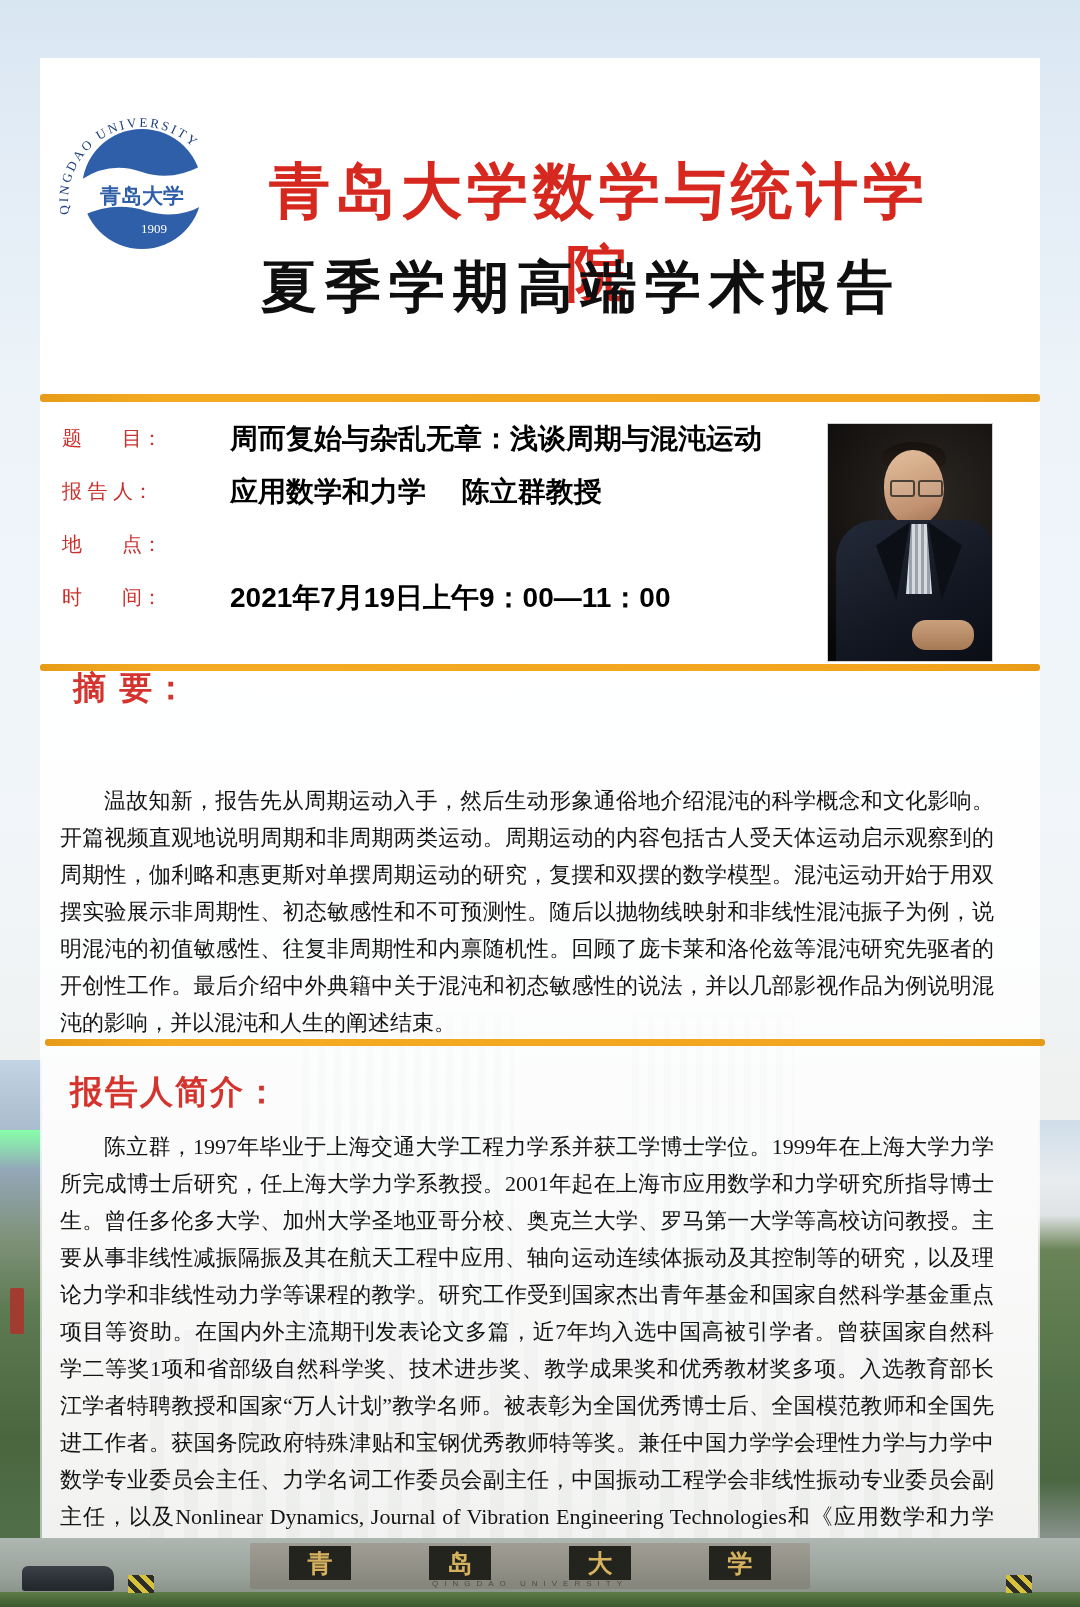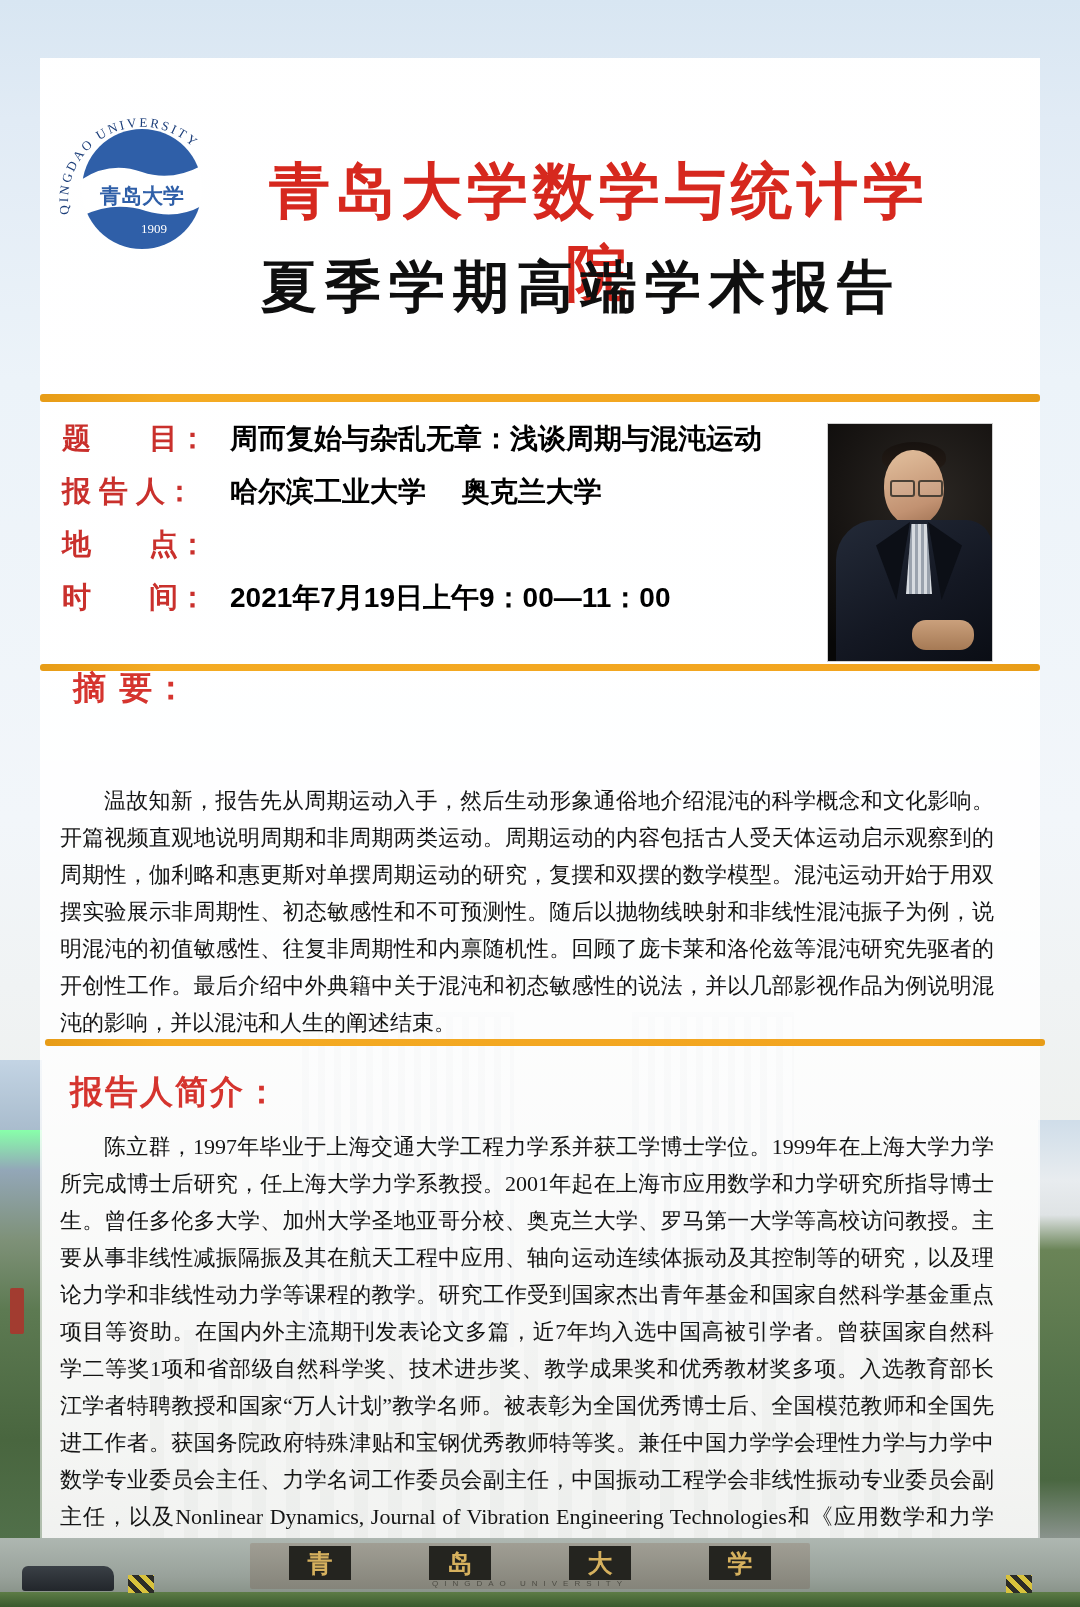--- a/index.html
+++ b/index.html
@@ -57,21 +57,21 @@
     font-family:"Liberation Serif","DejaVu Serif",serif;font-weight:bold;
     font-size:61px;letter-spacing:5px;color:#d6281e;}
   .subtitle{position:absolute;left:250px;top:250px;width:662px;text-align:center;
     font-weight:900;font-size:56px;letter-spacing:8px;color:#0f0f0f;}
   .bar{position:absolute;height:8px;background:linear-gradient(90deg,#e79c17,#f4ab23 12%,#f2a41f 88%,#e79c17);border-radius:3px;}
   .bar.b1{left:40px;top:394px;width:1000px;}
   .bar.b2{left:40px;top:664px;width:1000px;height:7px;}
   .bar.b3{left:45px;top:1039px;width:1000px;height:7px;}
   .info{position:absolute;left:62px;top:412px;width:740px;}
   .info-row{height:53px;display:flex;align-items:center;}
-  .info-label{width:168px;flex:0 0 168px;font-size:29px;font-weight:bold;color:#c9302c;}
+  .info-label{width:168px;flex:0 0 168px;font-size:20px;font-weight:normal;color:#c9302c;}
   .info-value{font-size:28px;font-weight:bold;color:#000000;white-space:nowrap;}
   .photo{position:absolute;left:827px;top:423px;width:166px;height:239px;
     background:radial-gradient(130% 95% at 62% 32%,#2b2723 0%,#171412 45%,#070707 78%);
     border:1px solid #cfcfcf;box-sizing:border-box;overflow:hidden;}
   .photo .head{position:absolute;left:56px;top:26px;width:60px;height:76px;
     background:linear-gradient(160deg,#dcb795 15%,#c29272 70%,#9e7051 100%);
     border-radius:48% 52% 50% 50%;}
   .photo .hair{position:absolute;left:54px;top:18px;width:64px;height:30px;
     background:linear-gradient(#17120f,#241b15);border-radius:50% 50% 40% 40%;}
   .glass{position:absolute;top:56px;width:21px;height:13px;border:2px solid #4a4136;
@@ -140,21 +140,21 @@
 <div class="bar b2"></div>
 <div class="bar b3"></div>
 
 <div class="info">
   <div class="info-row">
     <span class="info-label">题　　目：</span>
     <span class="info-value">周而复始与杂乱无章：浅谈周期与混沌运动</span>
   </div>
   <div class="info-row">
     <span class="info-label">报 告 人：</span>
-    <span class="info-value">哈尔滨工业大学　 奥克兰大学</span>
+    <span class="info-value">应用数学和力学　 陈立群教授</span>
   </div>
   <div class="info-row">
     <span class="info-label">地　　点：</span>
   </div>
   <div class="info-row">
     <span class="info-label">时　　间：</span>
     <span class="info-value">2021年7月19日上午9：00—11：00</span>
   </div>
 </div>
 

